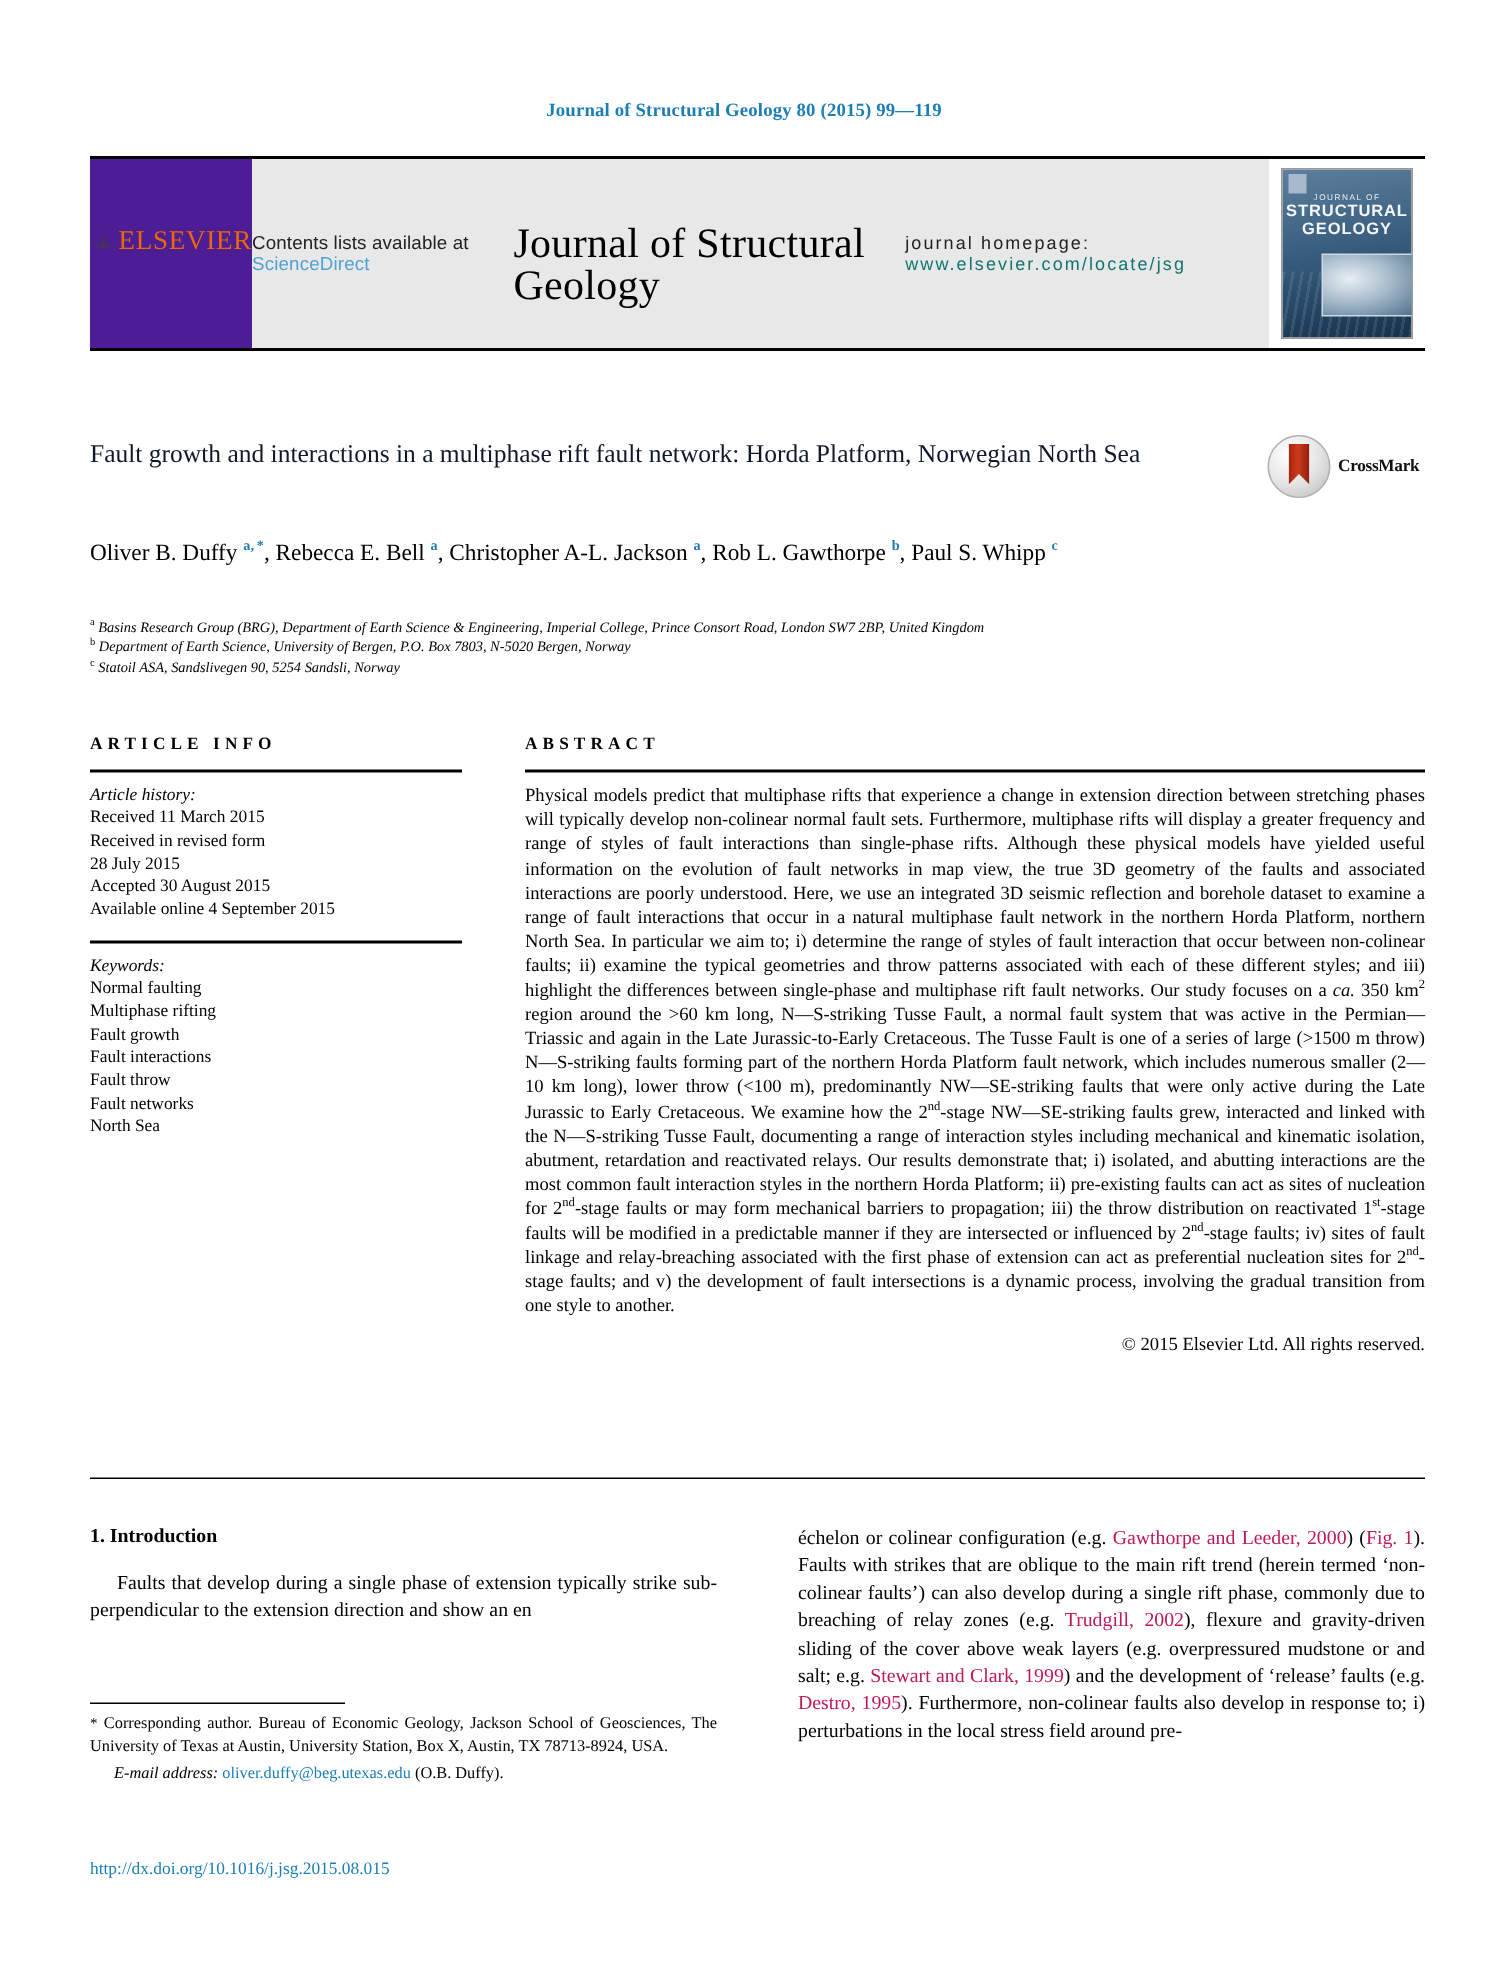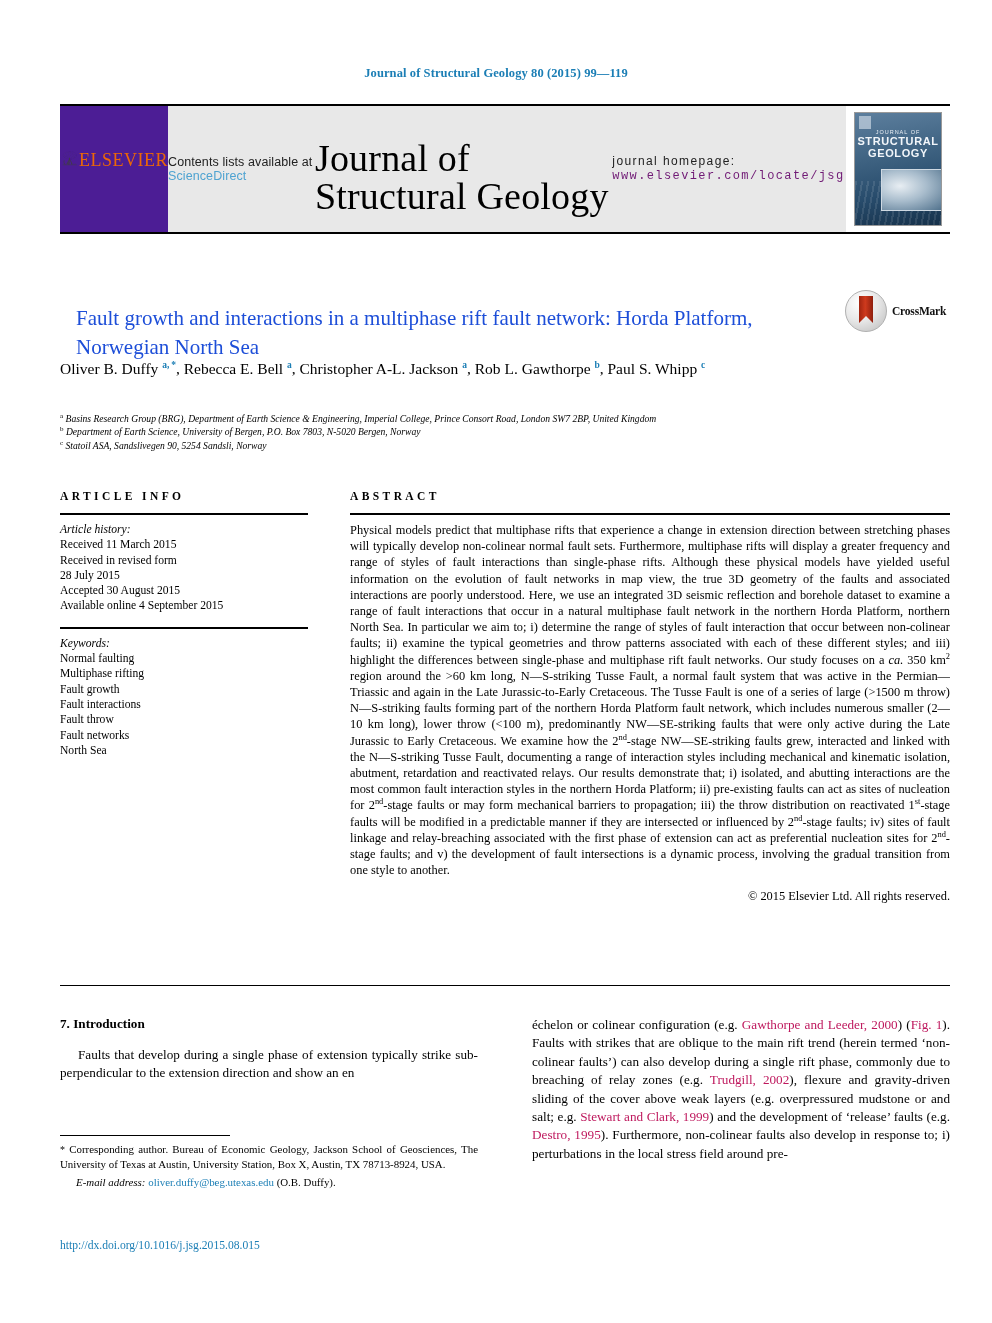--- a/index.html
+++ b/index.html
@@ -85,35 +85,34 @@
     font-family: "Liberation Sans", sans-serif;
     font-size: 12.5px;
     color: #222;
     letter-spacing: 0.1px;
   }
   .contents-line .sd {
     color: #4fa3d1;
   }
   .journal-name {
     font-family: "Liberation Serif", serif;
-    font-size: 38px;
+    font-size: 28px;
     color: #000;
     letter-spacing: 0.2px;
     line-height: 1;
     margin-top: 16px;
   }
   .homepage-line {
     font-family: "Liberation Sans", sans-serif;
     font-size: 12px;
     color: #222;
     letter-spacing: 1.4px;
   }
   .homepage-line .url {
-    color: #701a75;
-    font-family: Liberation Mono, monospace;
+    color: #0f766e;
   }
   .cover-block {
     width: 104px;
     flex: 0 0 104px;
     display: flex;
     align-items: center;
     justify-content: center;
     background: #fff;
   }
   .cover-img {
@@ -178,25 +177,25 @@
 
   
   .title-wrap {
     position: absolute;
     top: 288px;
     left: 60px;
     width: 760px;
   }
   .paper-title {
     font-family: "Liberation Serif", serif;
-    font-size: 21px;
+    font-size: 17px;
     line-height: 29px;
     font-weight: normal;
-    margin: 16px;
-    color: #1d4ed8;
+    margin: 0;
+    color: #0f172a;
   }
   .crossmark {
     position: absolute;
     top: 288px;
     left: 845px;
     width: 105px;
     height: 46px;
     display: flex;
     align-items: center;
   }
@@ -541,21 +540,21 @@
       <div class="rule"></div>
       <div class="abs-body">Physical models predict that multiphase rifts that experience a change in extension direction between stretching phases will typically develop non-colinear normal fault sets. Furthermore, multiphase rifts will display a greater frequency and range of styles of fault interactions than single-phase rifts. Although these physical models have yielded useful information on the evolution of fault networks in map view, the true 3D geometry of the faults and associated interactions are poorly understood. Here, we use an integrated 3D seismic reflection and borehole dataset to examine a range of fault interactions that occur in a natural multiphase fault network in the northern Horda Platform, northern North Sea. In particular we aim to; i) determine the range of styles of fault interaction that occur between non-colinear faults; ii) examine the typical geometries and throw patterns associated with each of these different styles; and iii) highlight the differences between single-phase and multiphase rift fault networks. Our study focuses on a <i>ca.</i> 350 km<sup>2</sup> region around the &gt;60 km long, N—S-striking Tusse Fault, a normal fault system that was active in the Permian—Triassic and again in the Late Jurassic-to-Early Cretaceous. The Tusse Fault is one of a series of large (&gt;1500 m throw) N—S-striking faults forming part of the northern Horda Platform fault network, which includes numerous smaller (2—10 km long), lower throw (&lt;100 m), predominantly NW—SE-striking faults that were only active during the Late Jurassic to Early Cretaceous. We examine how the 2<sup>nd</sup>-stage NW—SE-striking faults grew, interacted and linked with the N—S-striking Tusse Fault, documenting a range of interaction styles including mechanical and kinematic isolation, abutment, retardation and reactivated relays. Our results demonstrate that; i) isolated, and abutting interactions are the most common fault interaction styles in the northern Horda Platform; ii) pre-existing faults can act as sites of nucleation for 2<sup>nd</sup>-stage faults or may form mechanical barriers to propagation; iii) the throw distribution on reactivated 1<sup>st</sup>-stage faults will be modified in a predictable manner if they are intersected or influenced by 2<sup>nd</sup>-stage faults; iv) sites of fault linkage and relay-breaching associated with the first phase of extension can act as preferential nucleation sites for 2<sup>nd</sup>-stage faults; and v) the development of fault intersections is a dynamic process, involving the gradual transition from one style to another.</div>
       <div class="copyright">© 2015 Elsevier Ltd. All rights reserved.</div>
     </div>
   </div>
 
   <div class="abs-bottom-rule"></div>
 
   <div class="body-cols">
     <div class="bcol">
-      <div class="h-sec">7. Introduction</div>
+      <div class="h-sec">1. Introduction</div>
       <p class="p-body">Faults that develop during a single phase of extension typically strike sub-perpendicular to the extension direction and show an en</p>
     </div>
     <div class="bcol right">
       <p class="p-body noind">échelon or colinear configuration (e.g. <span class="ref">Gawthorpe and Leeder, 2000</span>) (<span class="ref">Fig. 1</span>). Faults with strikes that are oblique to the main rift trend (herein termed ‘non-colinear faults’) can also develop during a single rift phase, commonly due to breaching of relay zones (e.g. <span class="ref">Trudgill, 2002</span>), flexure and gravity-driven sliding of the cover above weak layers (e.g. overpressured mudstone or and salt; e.g. <span class="ref">Stewart and Clark, 1999</span>) and the development of ‘release’ faults (e.g. <span class="ref">Destro, 1995</span>). Furthermore, non-colinear faults also develop in response to; i) perturbations in the local stress field around pre-</p>
     </div>
   </div>
 
   <div class="footnote-rule"></div>
   <div class="footnote">
     <div><span class="star">*</span> Corresponding author. Bureau of Economic Geology, Jackson School of Geosciences, The University of Texas at Austin, University Station, Box X, Austin, TX 78713-8924, USA.</div>

